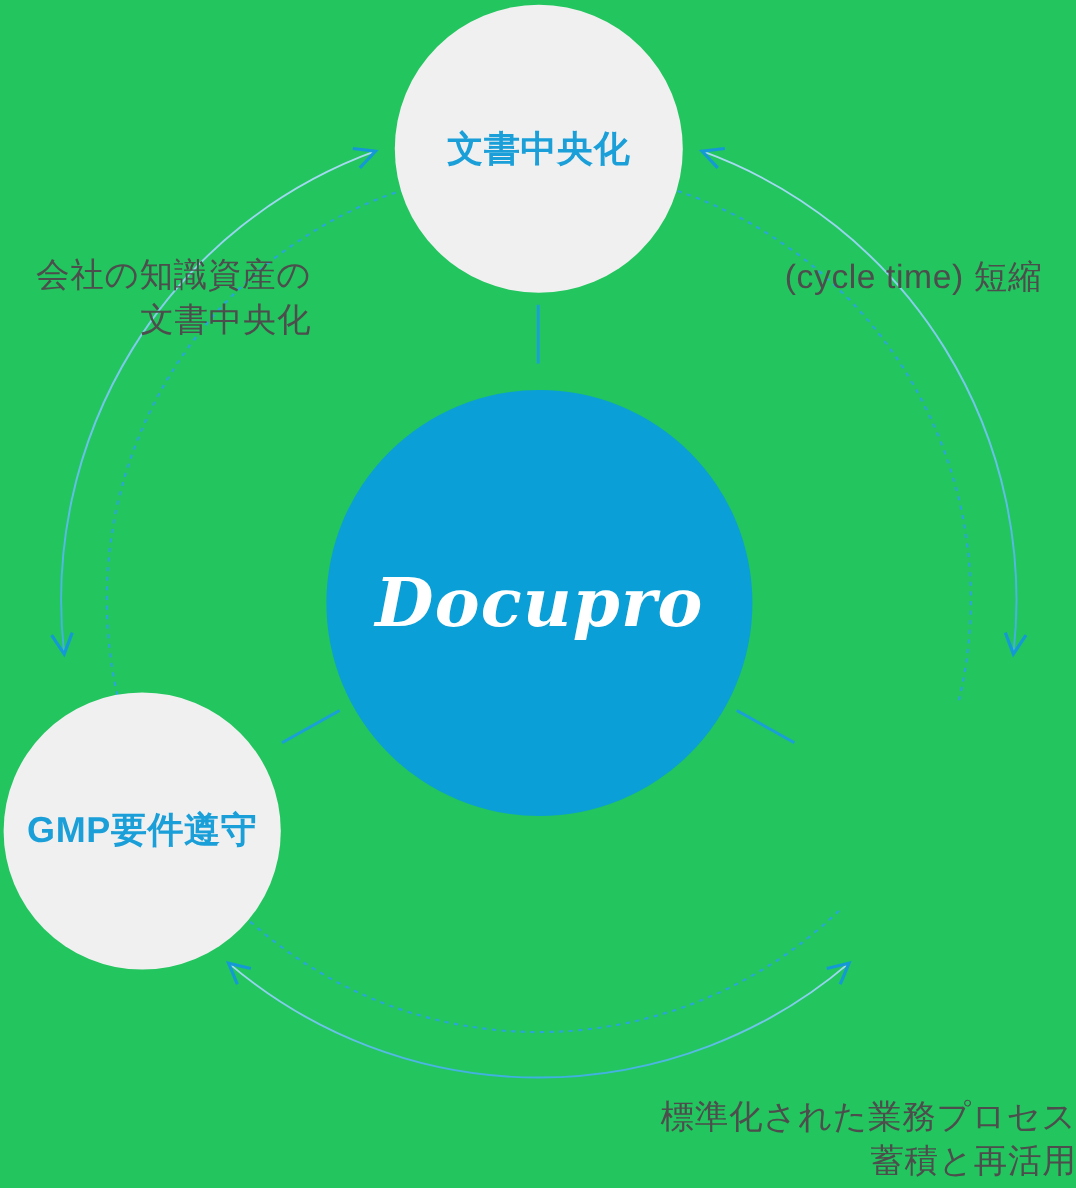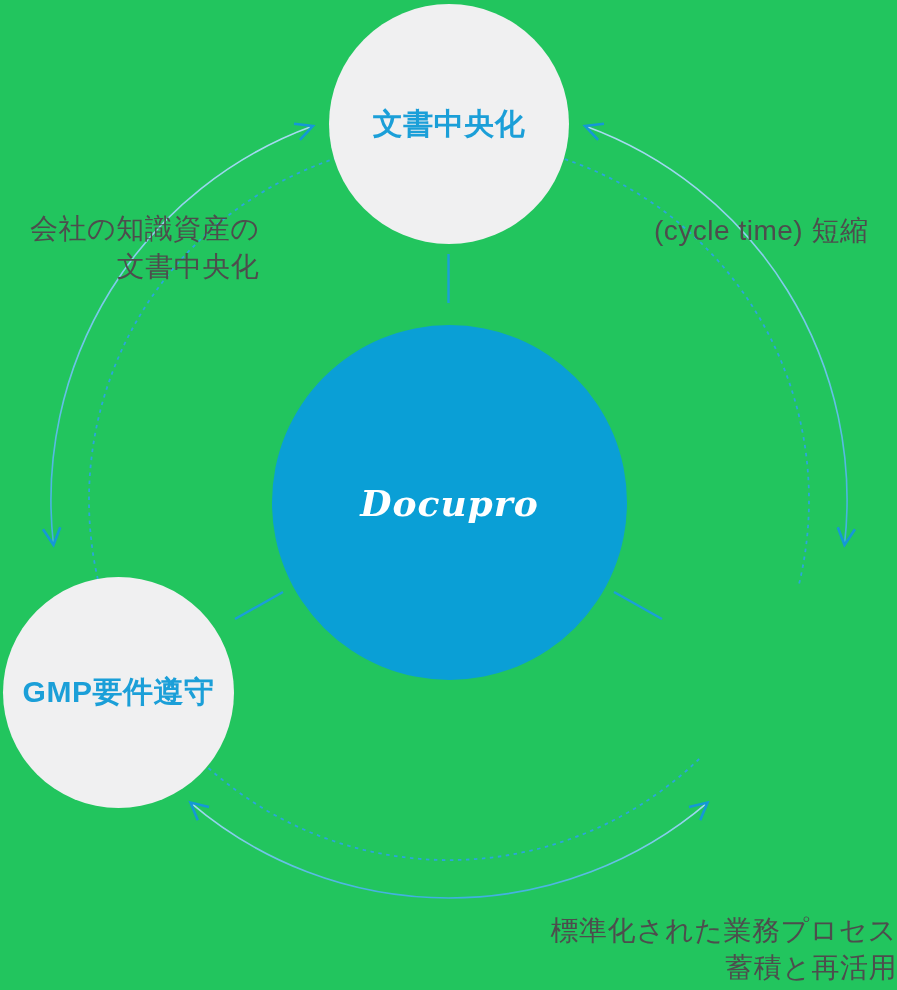--- a/index.html
+++ b/index.html
@@ -51,21 +51,21 @@
     left:272px;top:325px;width:355px;height:355px;
     border-radius:50%;
     background:var(--center-circle);
     display:flex;align-items:center;justify-content:center;
   }
   .center-circle .logo{
     color:var(--logo-text);
     font-family:"DejaVu Serif", serif;
     font-style:italic;
     font-weight:bold;
-    font-size:36px;
+    font-size:56px;
     letter-spacing:1px;
   }
 
   .caption{
     position:absolute;
     color:var(--caption-text);
     font-size:28px;
     line-height:38px;
     letter-spacing:0.5px;
   }

